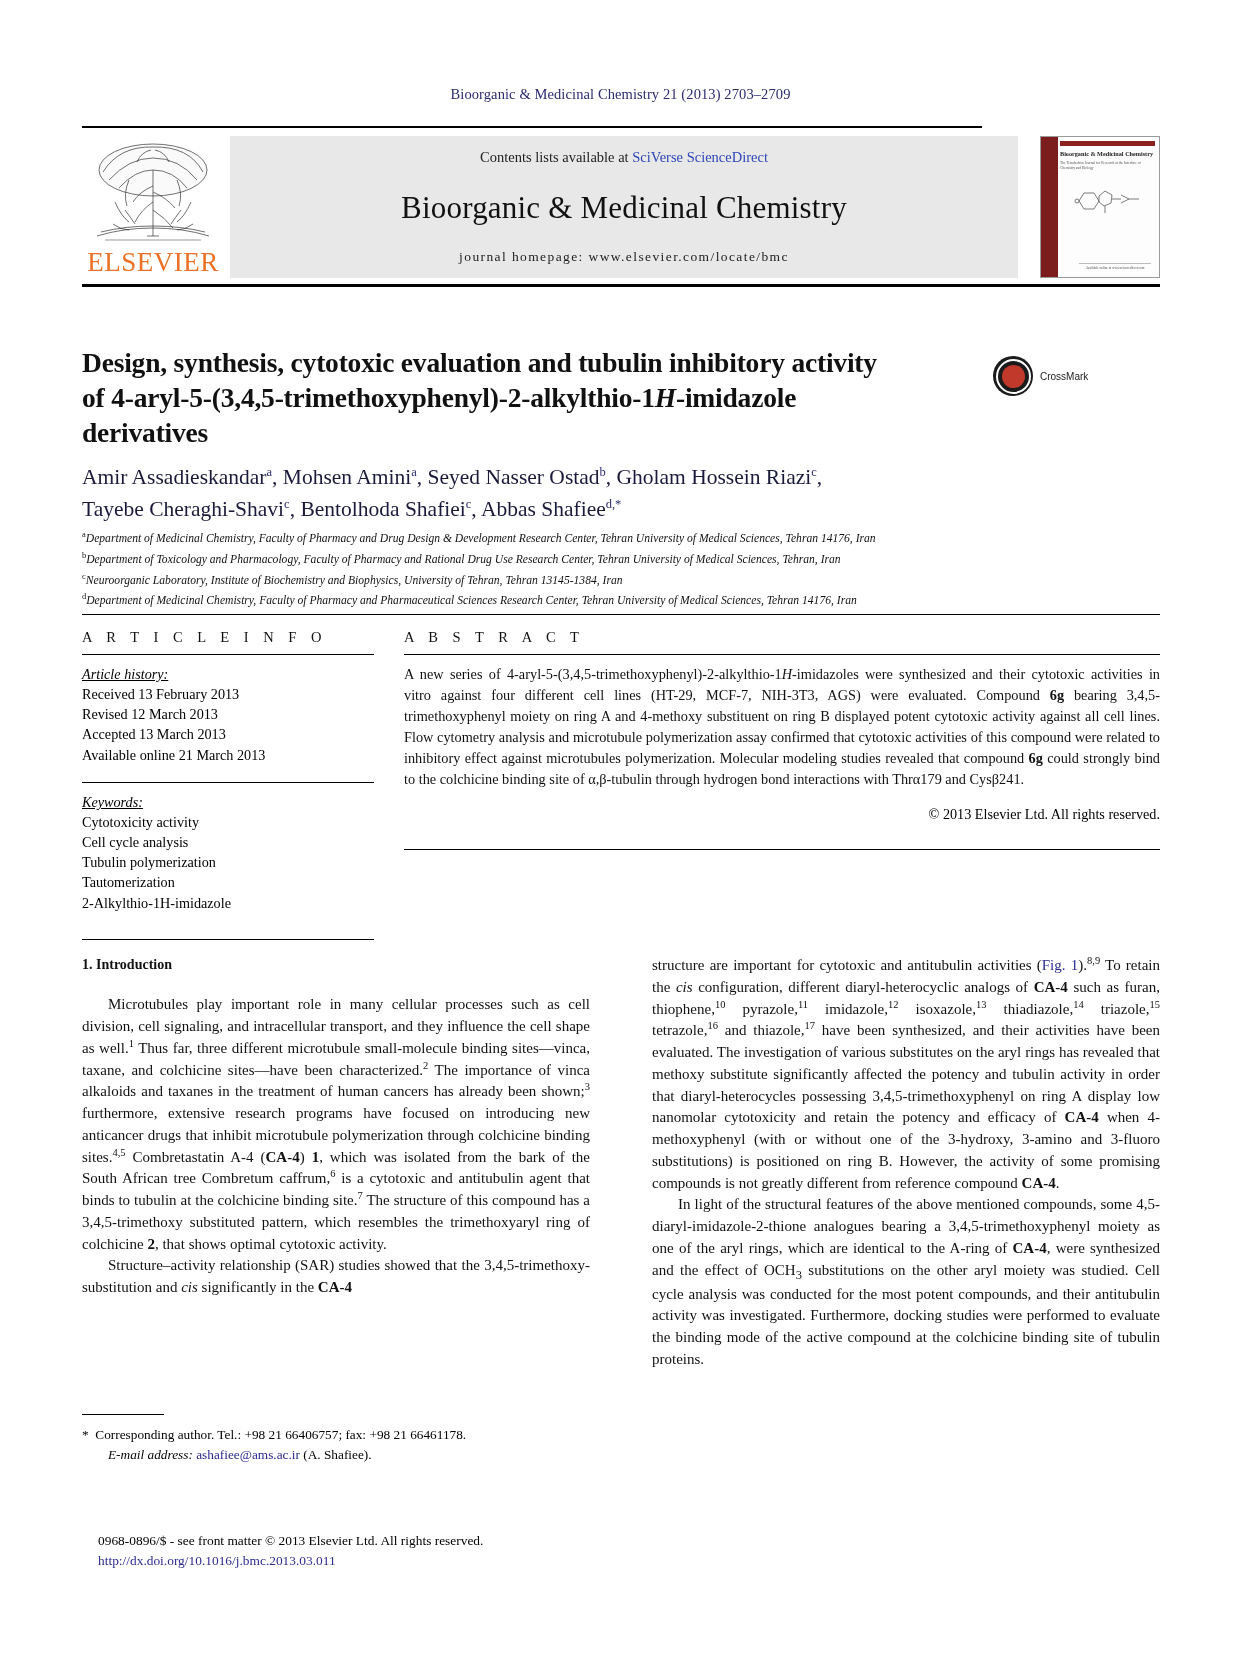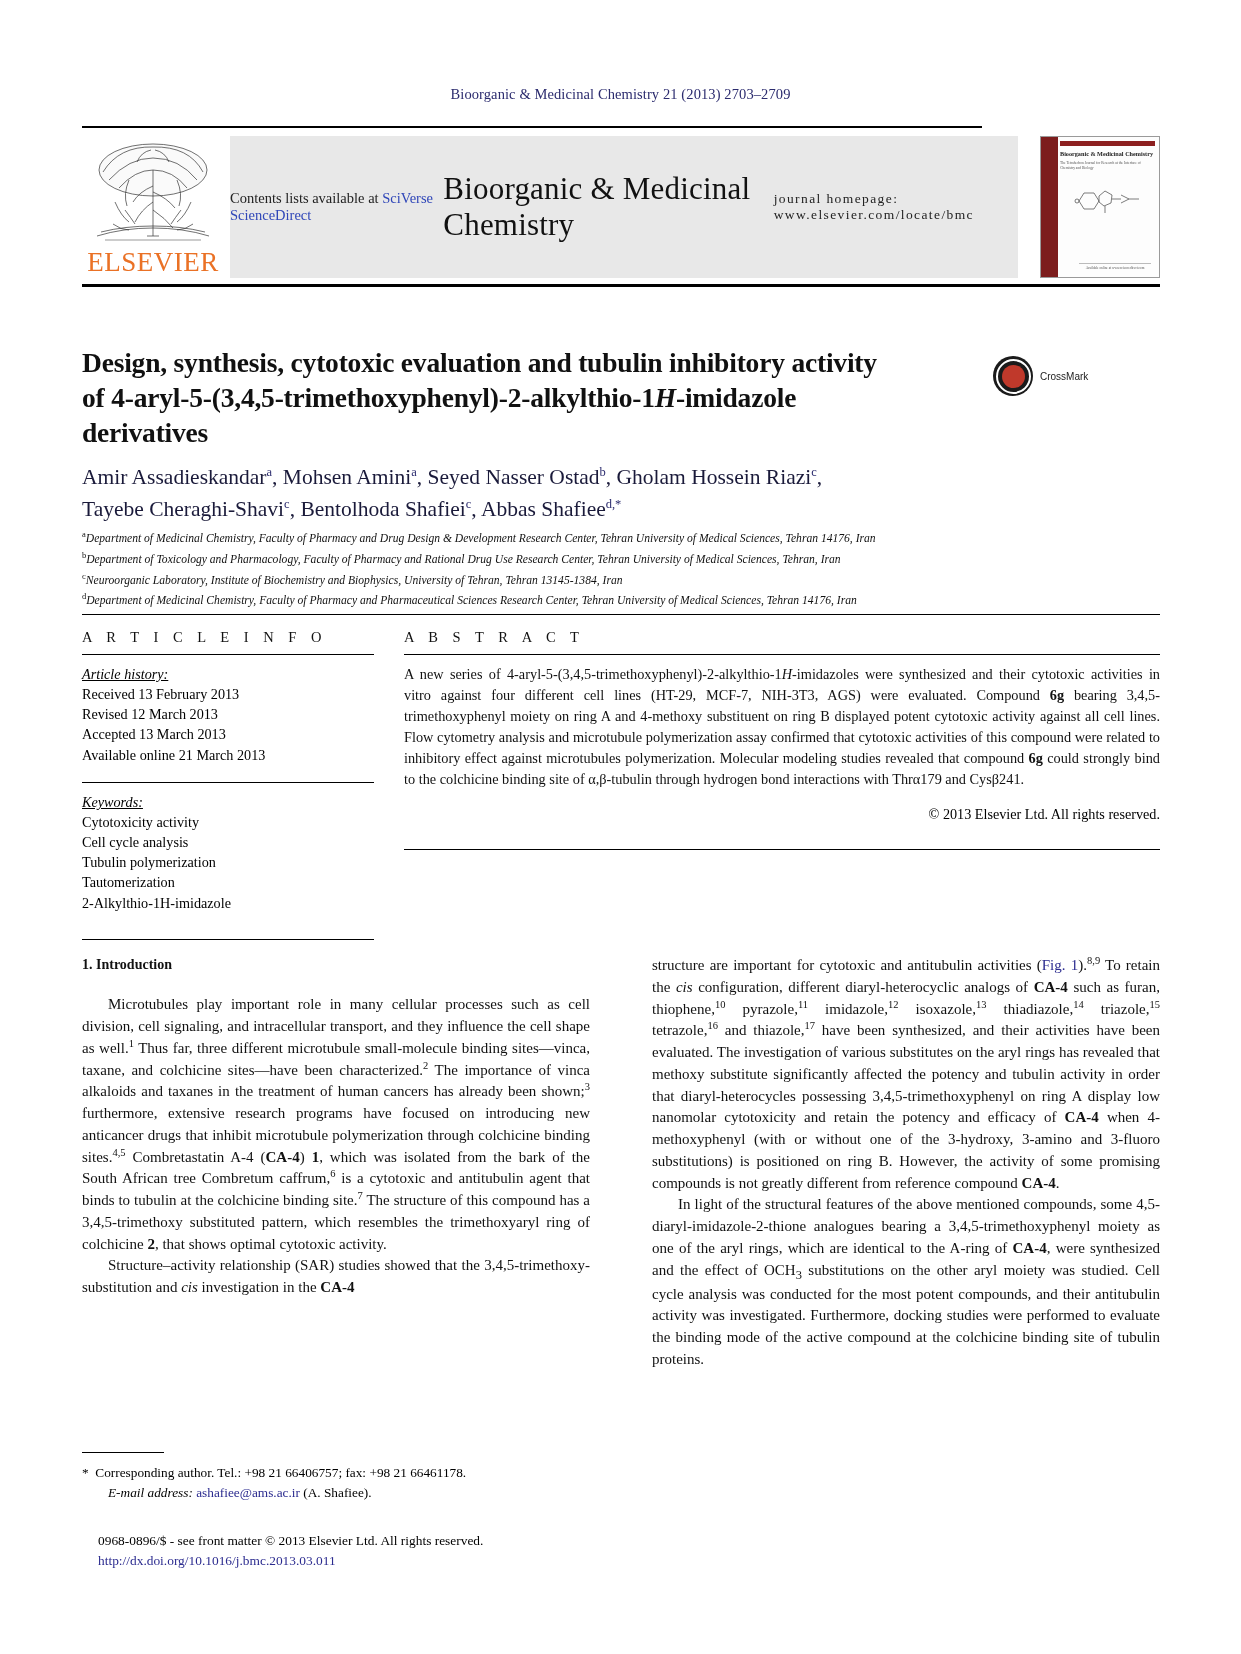--- a/index.html
+++ b/index.html
@@ -67,21 +67,21 @@
     letter-spacing: .5px;
     color: #ea7125;
     font-weight: 400;
     line-height: 1;
     margin-top: 1px;
   }
   .banner-center {
     flex: 1 1 auto;
     background: #e8e8e8;
     display: flex;
-    flex-direction: row;
+    flex-direction: column;
     align-items: center;
     justify-content: space-between;
     padding: 13px 0 13px 0;
     margin-left: 6px;
   }
   .contents-line {
     font-size: 14.5px;
     color: #222;
   }
   .contents-line .sd-link {
@@ -347,21 +347,21 @@
     vertical-align: super;
     line-height: 0;
   }
   .bcol b { font-weight: bold; }
   .bcol i, .bcol em { font-style: italic; }
   .blue { color: #2b2b8f; }
 
   
   .footnote {
     position: absolute;
-    top: 1452px;
+    top: 1414px;
     left: 82px;
     width: 508px;
     font-size: 13.3px;
     line-height: 1.48;
   }
   .fn-rule {
     border-top: 1px solid #000;
     width: 82px;
     margin-bottom: 10px;
   }
@@ -520,21 +520,21 @@
       </div>
 
     </div>
   </div>
 
   <div class="body-cols">
 
     <div class="bcol">
       <div class="sec-head">1. Introduction</div>
       <p><span>Microtubules play important role in many cellular processes such as cell division, cell signaling, and intracellular transport, and they influence the cell shape as well.</span><sup>1</sup><span> Thus far, three different microtubule small-molecule binding sites—vinca, taxane, and colchicine sites—have been characterized.</span><sup>2</sup><span> The importance of vinca alkaloids and taxanes in the treatment of human cancers has already been shown;</span><sup>3</sup><span> furthermore, extensive research programs have focused on introducing new anticancer drugs that inhibit microtubule polymerization through colchicine binding sites.</span><sup>4,5</sup><span> Combretastatin A-4 (</span><b>CA-4</b><span>) </span><b>1</b><span>, which was isolated from the bark of the South African tree Combretum caffrum,</span><sup>6</sup><span> is a cytotoxic and antitubulin agent that binds to tubulin at the colchicine binding site.</span><sup>7</sup><span> The structure of this compound has a 3,4,5-trimethoxy substituted pattern, which resembles the trimethoxyaryl ring of colchicine </span><b>2</b><span>, that shows optimal cytotoxic activity.</span></p>
-      <p><span>Structure–activity relationship (SAR) studies showed that the 3,4,5-trimethoxy-substitution and </span><em>cis</em><span> investigation in the </span><b>CA-4</b></p>
+      <p><span>Structure–activity relationship (SAR) studies showed that the 3,4,5-trimethoxy-substitution and </span><em>cis</em><span> significantly in the </span><b>CA-4</b></p>
     </div>
 
     <div class="bgap"></div>
 
     <div class="bcol">
       <p class="noindent"><span>structure are important for cytotoxic and antitubulin activities (</span><span class="blue">Fig. 1</span><span>).</span><sup>8,9</sup><span> To retain the </span><em>cis</em><span> configuration, different diaryl-heterocyclic analogs of </span><b>CA-4</b><span> such as furan, thiophene,</span><sup>10</sup><span> pyrazole,</span><sup>11</sup><span> imidazole,</span><sup>12</sup><span> isoxazole,</span><sup>13</sup><span> thiadiazole,</span><sup>14</sup><span> triazole,</span><sup>15</sup><span> tetrazole,</span><sup>16</sup><span> and thiazole,</span><sup>17</sup><span> have been synthesized, and their activities have been evaluated. The investigation of various substitutes on the aryl rings has revealed that methoxy substitute significantly affected the potency and tubulin activity in order that diaryl-heterocycles possessing 3,4,5-trimethoxyphenyl on ring A display low nanomolar cytotoxicity and retain the potency and efficacy of </span><b>CA-4</b><span> when 4-methoxyphenyl (with or without one of the 3-hydroxy, 3-amino and 3-fluoro substitutions) is positioned on ring B. However, the activity of some promising compounds is not greatly different from reference compound </span><b>CA-4</b><span>.</span></p>
       <p><span>In light of the structural features of the above mentioned compounds, some 4,5-diaryl-imidazole-2-thione analogues bearing a 3,4,5-trimethoxyphenyl moiety as one of the aryl rings, which are identical to the A-ring of </span><b>CA-4</b><span>, were synthesized and the effect of OCH</span><sub>3</sub><span> substitutions on the other aryl moiety was studied. Cell cycle analysis was conducted for the most potent compounds, and their antitubulin activity was investigated. Furthermore, docking studies were performed to evaluate the binding mode of the active compound at the colchicine binding site of tubulin proteins.</span></p>
     </div>
 
   </div>

